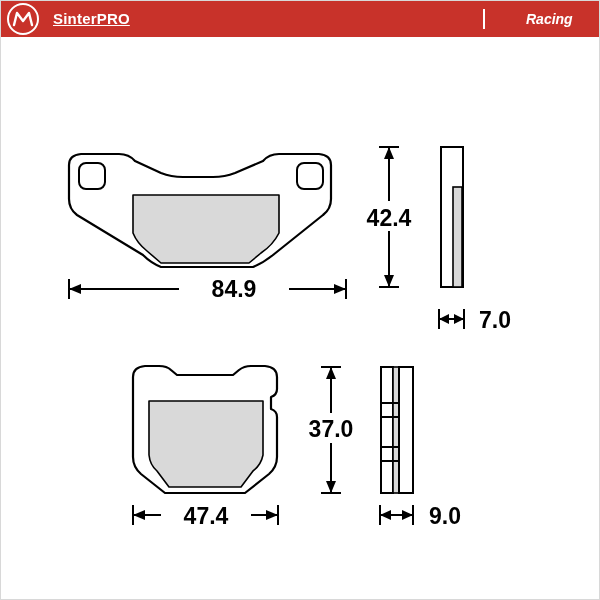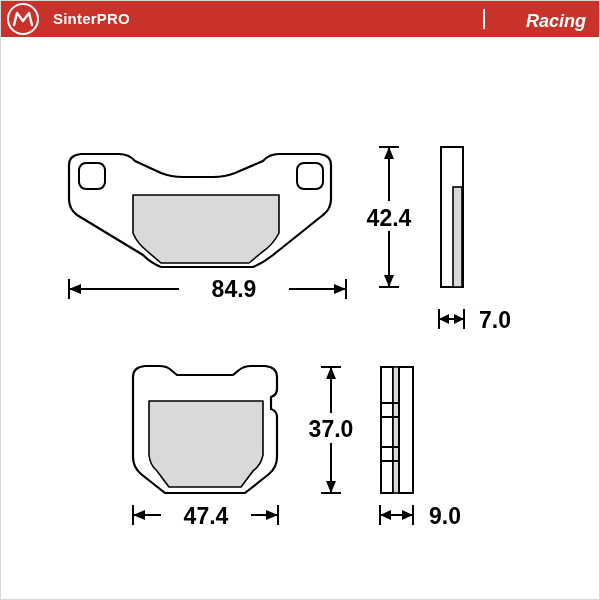--- a/index.html
+++ b/index.html
@@ -41,35 +41,36 @@
     justify-content: center;
   }
   #brand-name {
     position: absolute;
     left: 52px;
     top: 9px;
     color: #ffffff;
     font-size: 15px;
     font-weight: bold;
     letter-spacing: 0.2px;
+    text-decoration: underline;
   }
   #header-divider {
     position: absolute;
     left: 482px;
     top: 8px;
     width: 2px;
     height: 20px;
     background: #ffffff;
   }
   #series-name {
     position: absolute;
     left: 525px;
     top: 10px;
     color: #ffffff;
-    font-size: 18px;
+    font-size: 14px;
     font-style: italic;
     font-weight: bold;
   }
 
   
   #drawing {
     position: absolute;
     left: 0;
     top: 36px;
     width: 600px;

